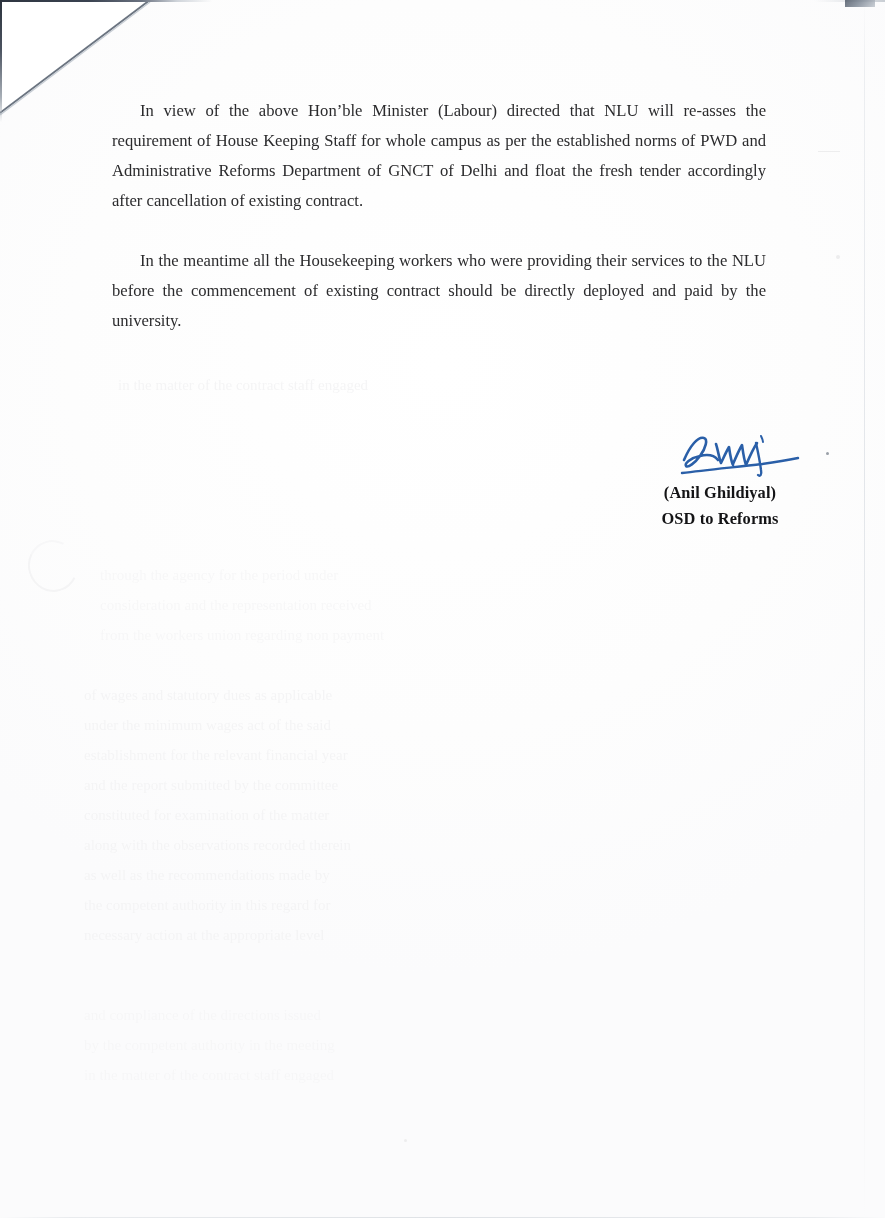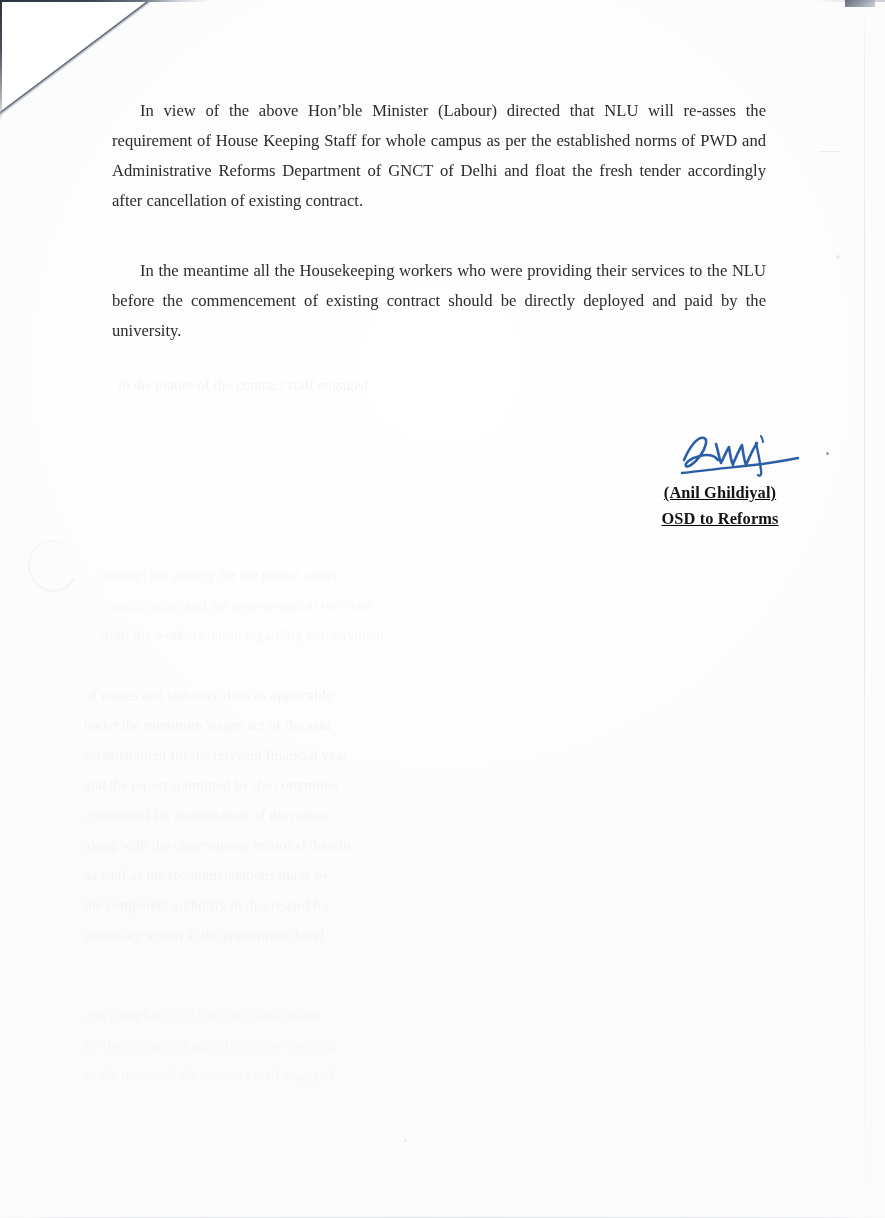--- a/index.html
+++ b/index.html
@@ -105,30 +105,29 @@
     color: #2b2b2d;
     font-size: 16.6px;
     line-height: 30px;
     text-align: justify;
     text-justify: inter-word;
   }
   .para {
     margin: 0;
     text-indent: 28px;
   }
-  .para + .para { margin-top: 40px; }
+  .para + .para { margin-top: 30px; }
 
   
   .sign-block {
     position: absolute;
     left: 600px;
     top: 430px;
     width: 240px;
     text-align: center;
-    text-decoration: underline;
   }
   .signature-ink {
     position: relative;
     height: 50px;
     margin-left: 42px;
   }
   .sign-name, .sign-title {
     font-weight: bold;
     font-size: 16.4px;
     line-height: 26px;

